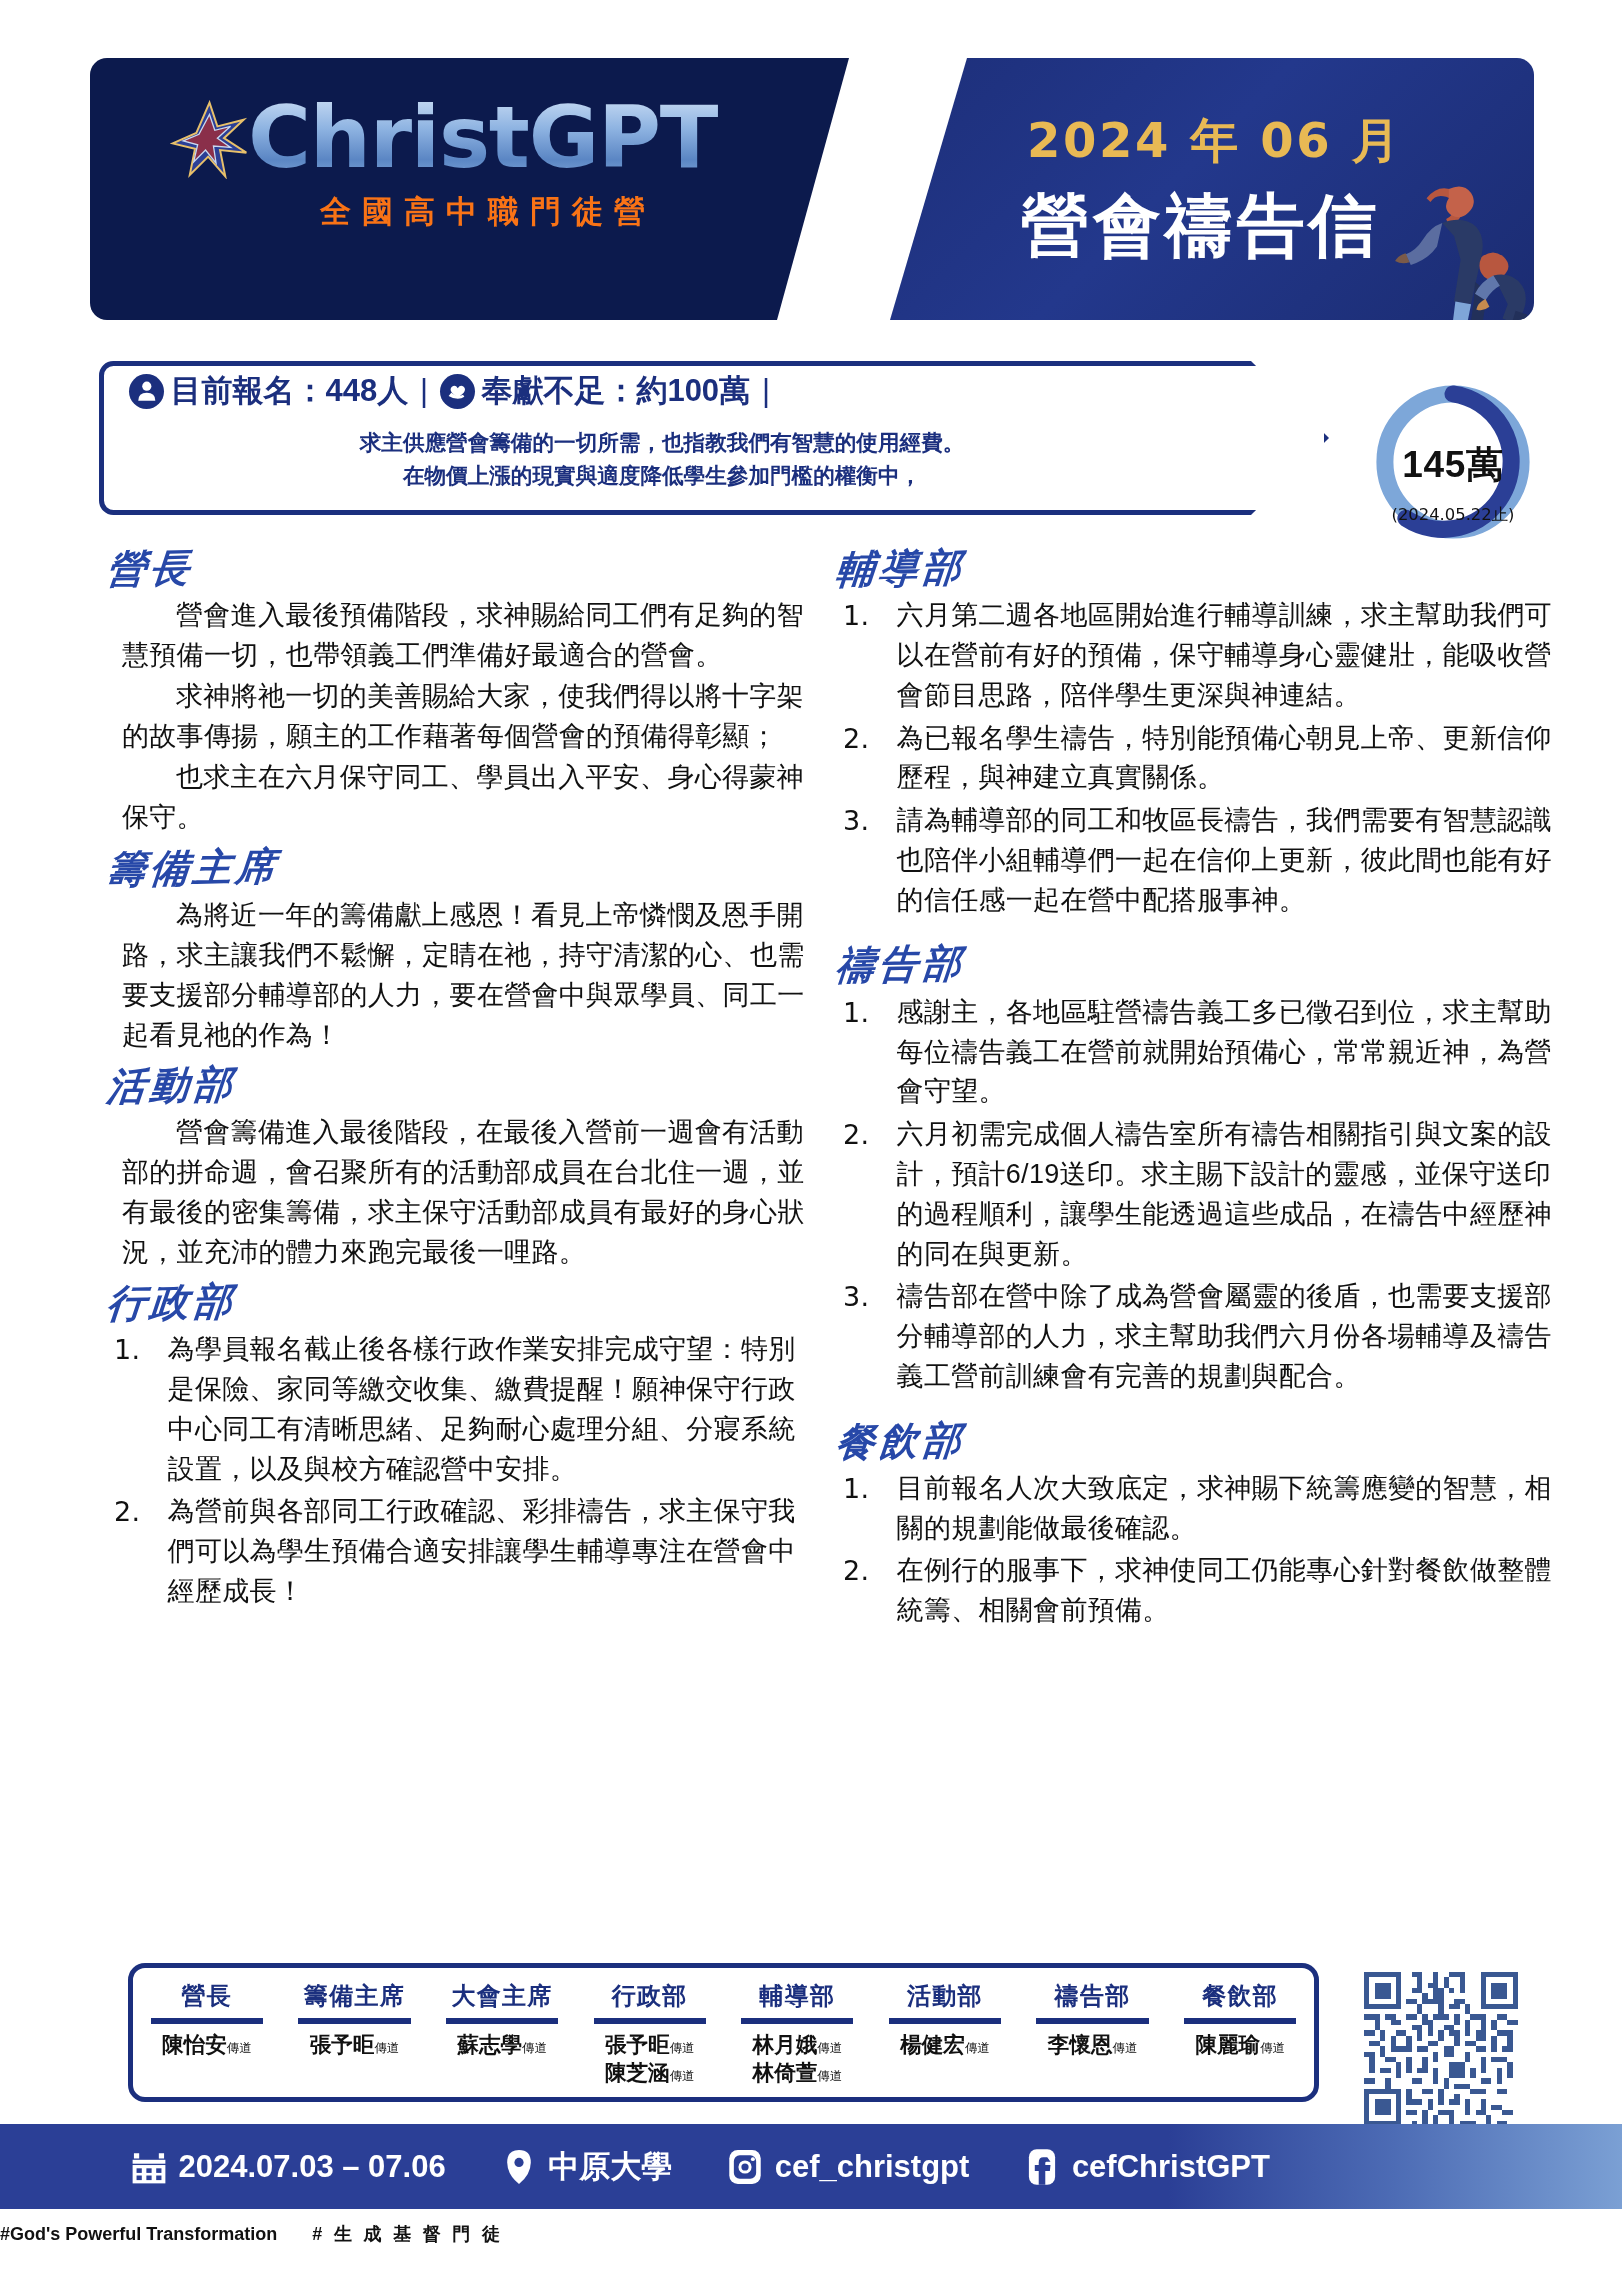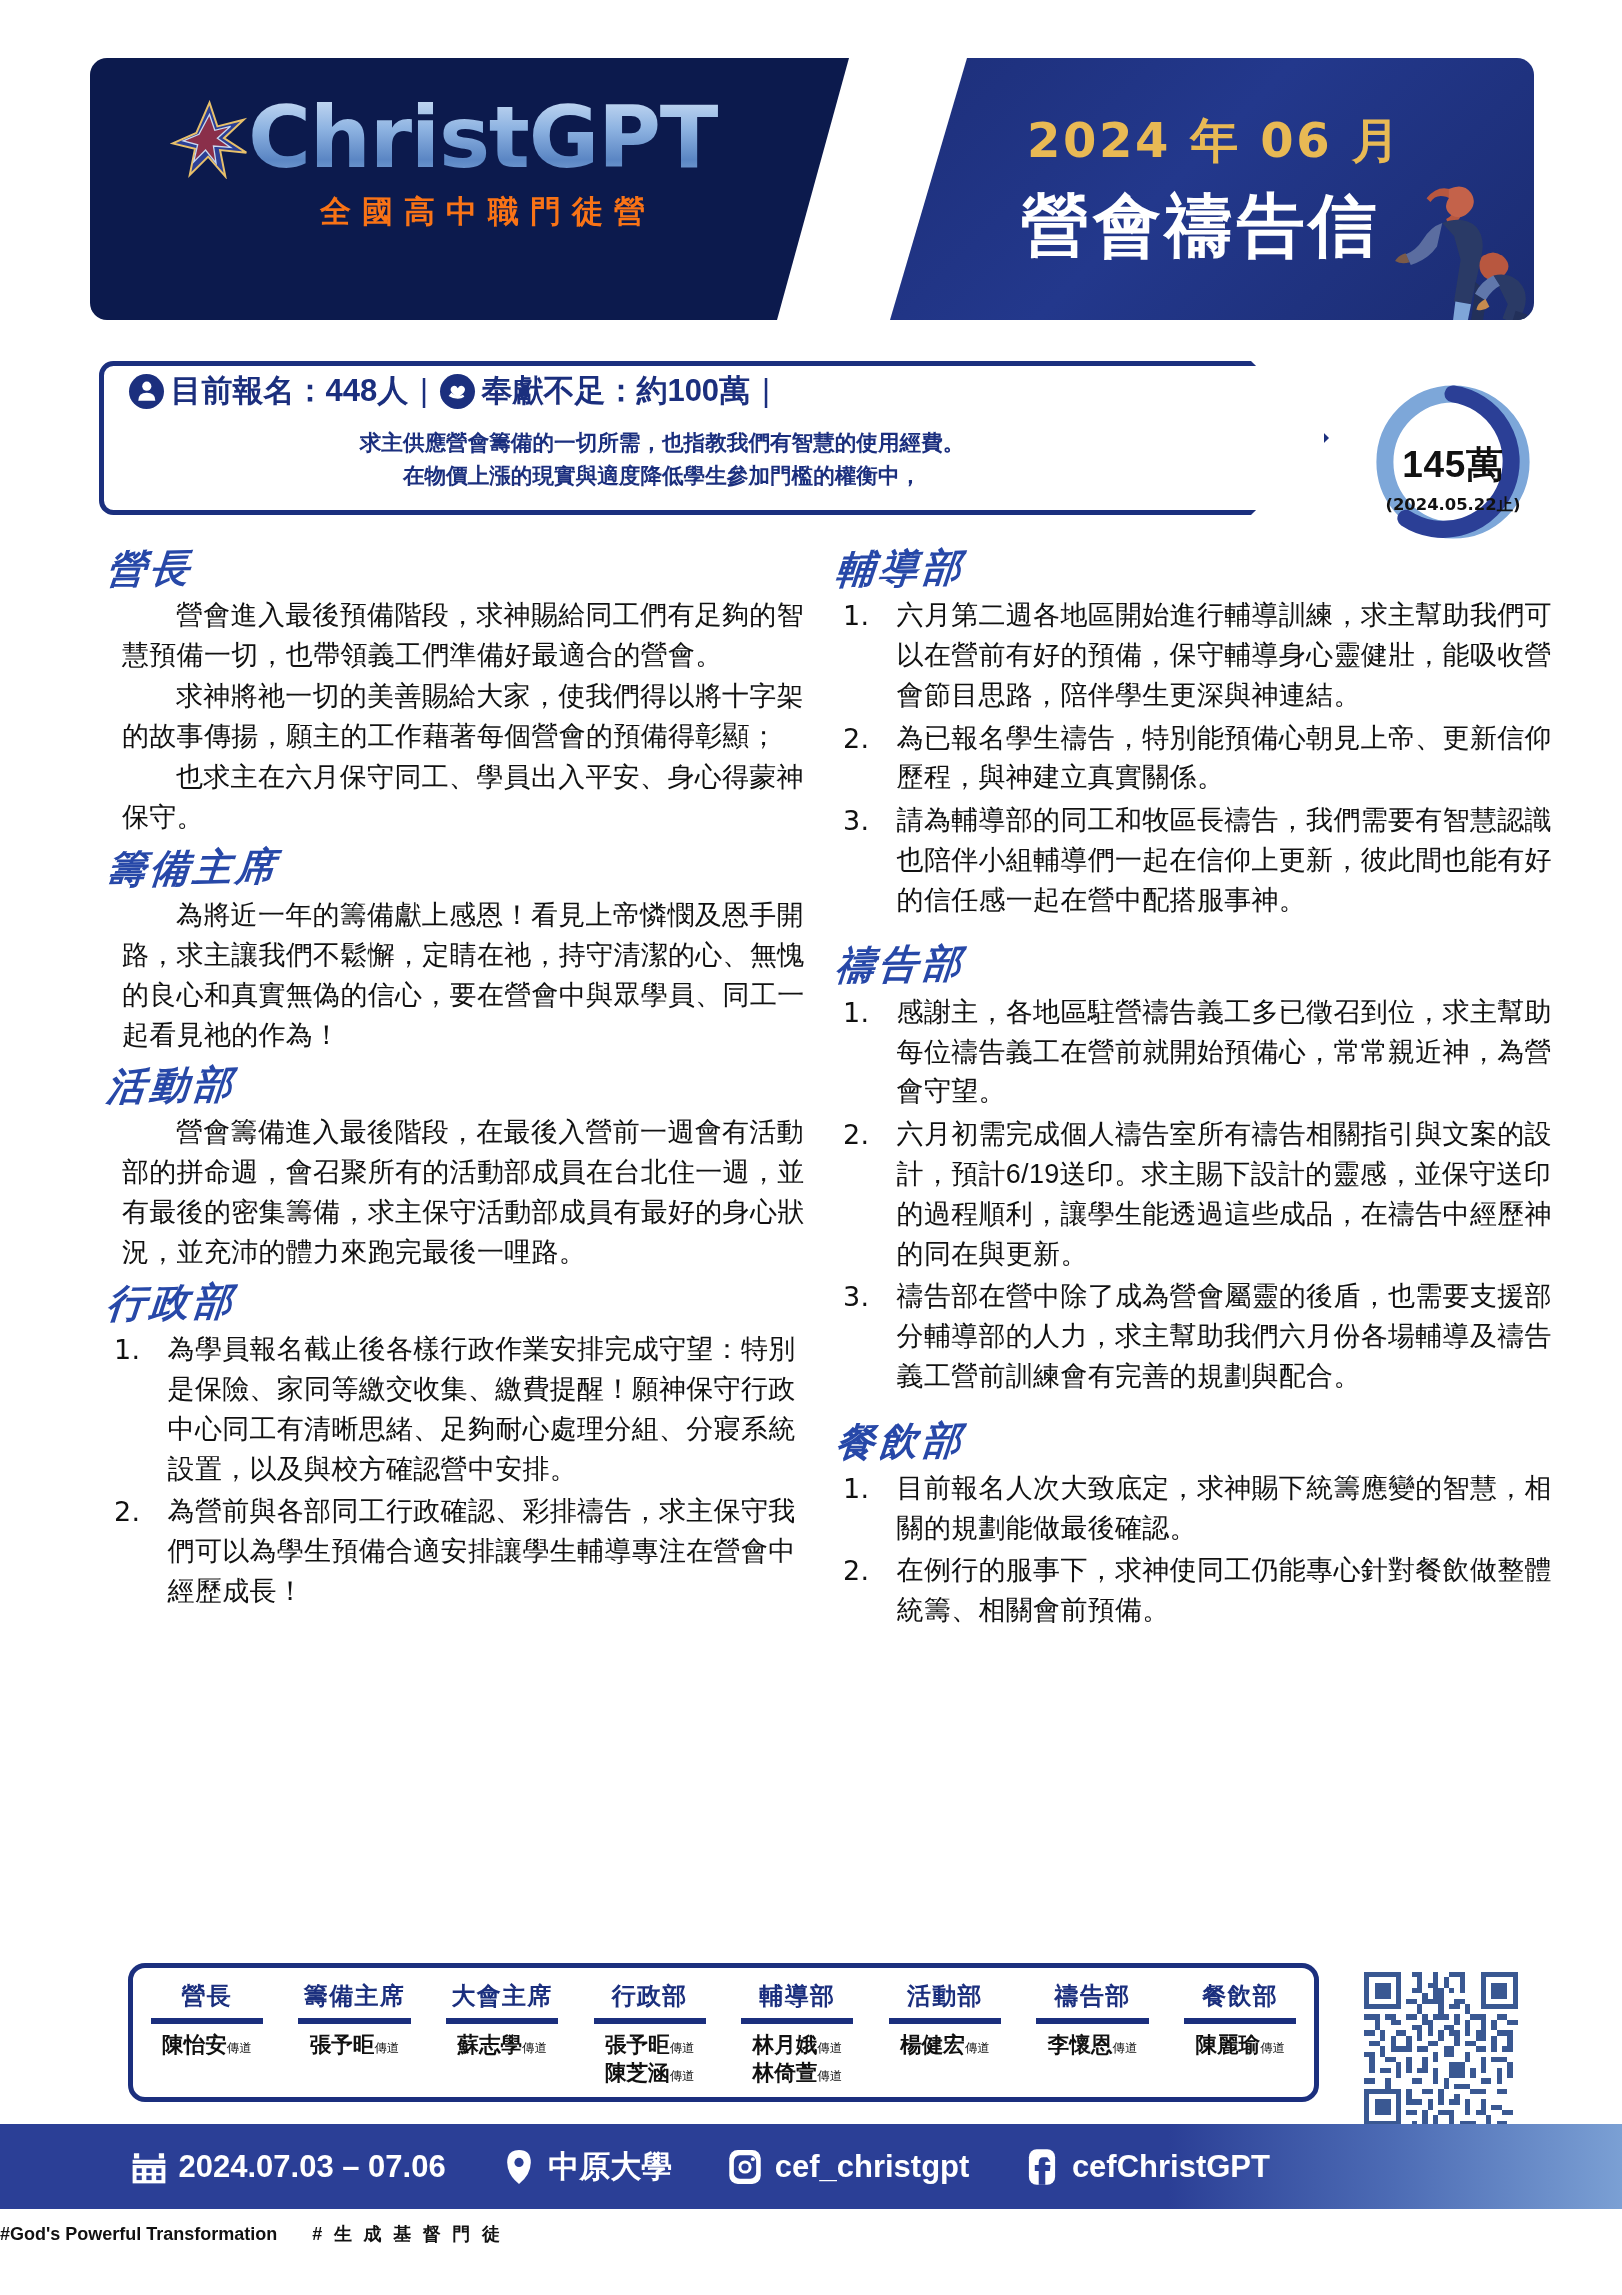--- a/index.html
+++ b/index.html
@@ -85,21 +85,21 @@
     font-size:21.6px;line-height:1.55;color:#1b2f7e;font-weight:600;
   }
   
   #donut{
     position:absolute;left:1343px;top:380px;width:220px;height:164px;
   }
   .donut-txt{
     position:absolute;left:0;right:0;top:60px;text-align:center;
   }
   .donut-num{font-size:37px;font-weight:bold;color:#111;letter-spacing:0.7px;}
-  .donut-date{font-size:16.4px;font-weight:bold;color:#111;margin-top:4px;font-family:"DejaVu Sans",sans-serif;}
+  .donut-date{font-size:16.4px;font-weight:normal;color:#111;margin-top:14px;font-family:"DejaVu Sans",sans-serif;}
   
   #col-left{position:absolute;left:105px;top:548px;width:713px;}
   #col-right{position:absolute;left:834px;top:548px;width:726px;}
   .sec{margin-bottom:9.2px;}
   .sec-head{
     font-size:39px;color:#2748a8;font-weight:bold;
     font-family:"DejaVu Serif",serif;
     font-style:italic;
     letter-spacing:3.9px;
     line-height:1.1;
@@ -265,21 +265,21 @@
 
   <div class="sec">
     <div class="sec-head">營長</div>
     <p class="para">營會進入最後預備階段，求神賜給同工們有足夠的智慧預備一切，也帶領義工們準備好最適合的營會。</p>
     <p class="para">求神將祂一切的美善賜給大家，使我們得以將十字架的故事傳揚，願主的工作藉著每個營會的預備得彰顯；</p>
     <p class="para">也求主在六月保守同工、學員出入平安、身心得蒙神保守。</p>
   </div>
 
   <div class="sec">
     <div class="sec-head">籌備主席</div>
-    <p class="para">為將近一年的籌備獻上感恩！看見上帝憐憫及恩手開路，求主讓我們不鬆懈，定睛在祂，持守清潔的心、無愧的良心和真實無偽的信心，要在營會中與眾學員、同工一起看見祂的作為！</p>
+    <p class="para">為將近一年的籌備獻上感恩！看見上帝憐憫及恩手開路，求主讓我們不鬆懈，定睛在祂，持守清潔的心、也需要支援部分輔導部的人力，要在營會中與眾學員、同工一起看見祂的作為！</p>
   </div>
 
   <div class="sec">
     <div class="sec-head">活動部</div>
     <p class="para">營會籌備進入最後階段，在最後入營前一週會有活動部的拼命週，會召聚所有的活動部成員在台北住一週，並有最後的密集籌備，求主保守活動部成員有最好的身心狀況，並充沛的體力來跑完最後一哩路。</p>
   </div>
 
   <div class="sec">
     <div class="sec-head">行政部</div>
     <ol class="items">

